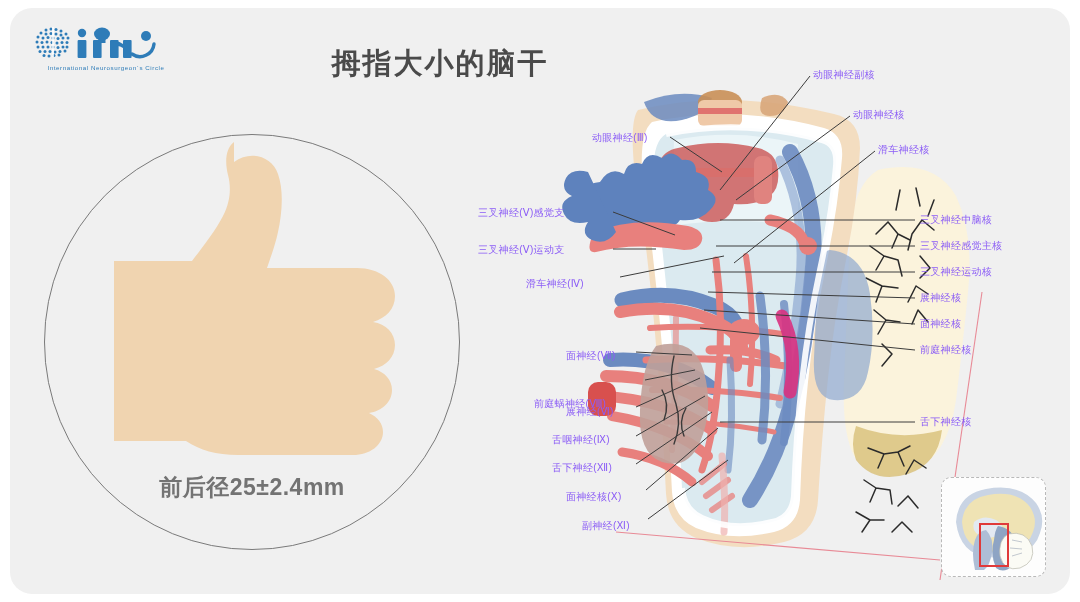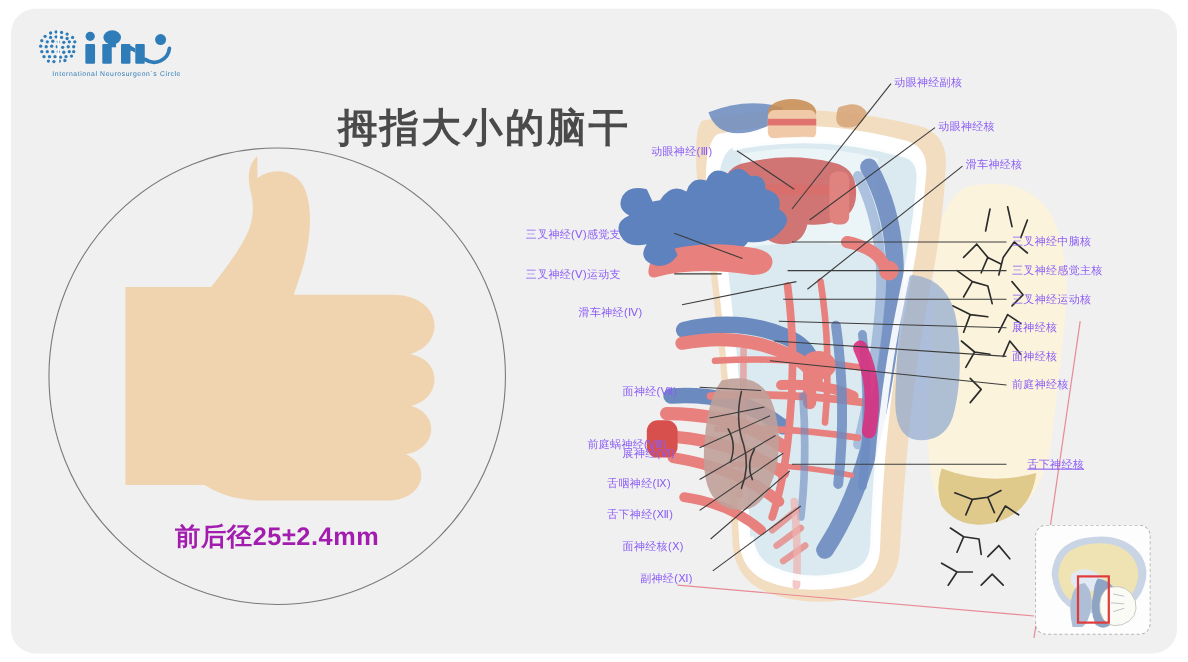--- a/index.html
+++ b/index.html
@@ -8,28 +8,28 @@
   #card{position:absolute;left:10px;top:8px;width:1060px;height:586px;background:#f0f0f0;border-radius:22px;}
 
   
   #logo{position:absolute;left:30px;top:24px;width:150px;height:52px;}
   #logo .wordmark{position:absolute;left:0;top:0;width:150px;height:38px;}
   #logo .tagline{position:absolute;left:2px;top:40px;width:148px;text-align:center;
      font-size:6.2px;letter-spacing:.55px;color:#2e7cb8;white-space:nowrap;}
 
   
   #title{position:absolute;left:230px;top:44px;width:420px;text-align:center;
-     font-size:36px;font-weight:bold;color:#4a4a4a;letter-spacing:2px;margin-top:48px;}
+     font-size:29px;font-weight:bold;color:#4a4a4a;letter-spacing:2px;}
 
   
   #thumbwrap{position:absolute;left:44px;top:134px;width:416px;height:416px;}
   #thumbcircle{position:absolute;inset:0;border:1px solid #7a7a7a;border-radius:50%;box-sizing:border-box;}
   #thumbsvg{position:absolute;left:0;top:0;}
   .measure{position:absolute;width:416px;text-align:center;font-size:23px;
-     font-weight:bold;color:#a21caf;letter-spacing:.5px;}
+     font-weight:bold;color:#737373;letter-spacing:.5px;}
   #m1{top:472px;left:44px;}
   #m2{top:500px;left:44px;}
 
   
   #anat{position:absolute;left:470px;top:60px;width:600px;height:520px;}
 
   
   .lab{position:absolute;font-size:10px;color:#8b5cf6;white-space:nowrap;letter-spacing:.3px;}
   .lab.r{text-align:left;}
   .lab.l{text-align:right;}
@@ -307,21 +307,21 @@
     <div id="labels-right">
         <div class="lab r" style="left: 343px; top: 8px;">动眼神经副核</div>
         <div class="lab r" style="left: 383px; top: 48px;">动眼神经核</div>
         <div class="lab r" style="left: 408px; top: 83px;">滑车神经核</div>
         <div class="lab r" style="left: 450px; top: 153px;">三叉神经中脑核</div>
         <div class="lab r" style="left: 450px; top: 179px;">三叉神经感觉主核</div>
         <div class="lab r" style="left: 450px; top: 205px;">三叉神经运动核</div>
         <div class="lab r" style="left: 450px; top: 231px;">展神经核</div>
         <div class="lab r" style="left: 450px; top: 257px;">面神经核</div>
         <div class="lab r" style="left: 450px; top: 283px;">前庭神经核</div>
-        <div class="lab r" style="left: 464px; top: 355px; text-decoration: underline;">舌下神经核</div>
+        <div class="lab r" style="left: 450px; top: 355px;">舌下神经核</div>
       </div>
   </div>
 
   <div id="inset">
     <svg id="insetsvg" width="103" height="98" viewBox="0 0 103 98">
       <path d="M14 44 q2 -28 30 -33 q34 -6 50 14 q10 14 4 30 q-4 14 -18 20
                q-14 6 -34 4 q-28 -3 -32 -35 z" fill="#c9d4e4"></path>
       <path d="M20 44 q2 -23 26 -27 q29 -5 42 12 q8 12 3 25 q-4 12 -16 16
                q-12 5 -29 3 q-24 -3 -26 -29 z" fill="#efe3b4"></path>
       <path d="M32 44 q10 -8 22 -2 q10 6 4 13 q-8 8 -20 3 q-9 -5 -6 -14 z" fill="#e3e9f2"></path>

